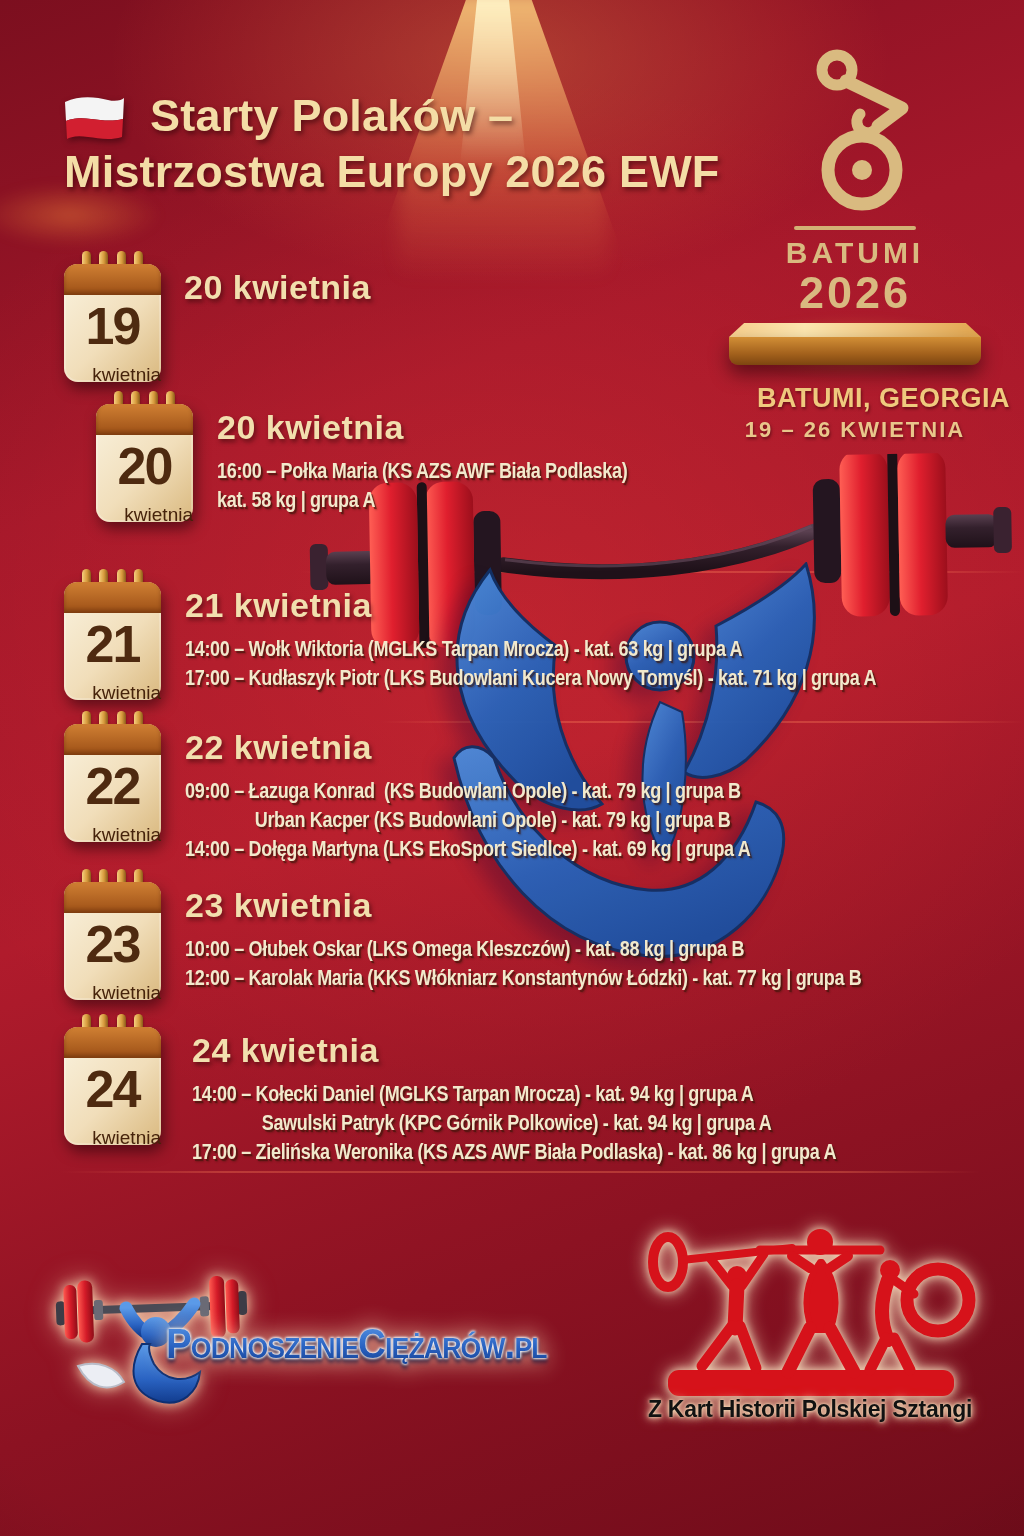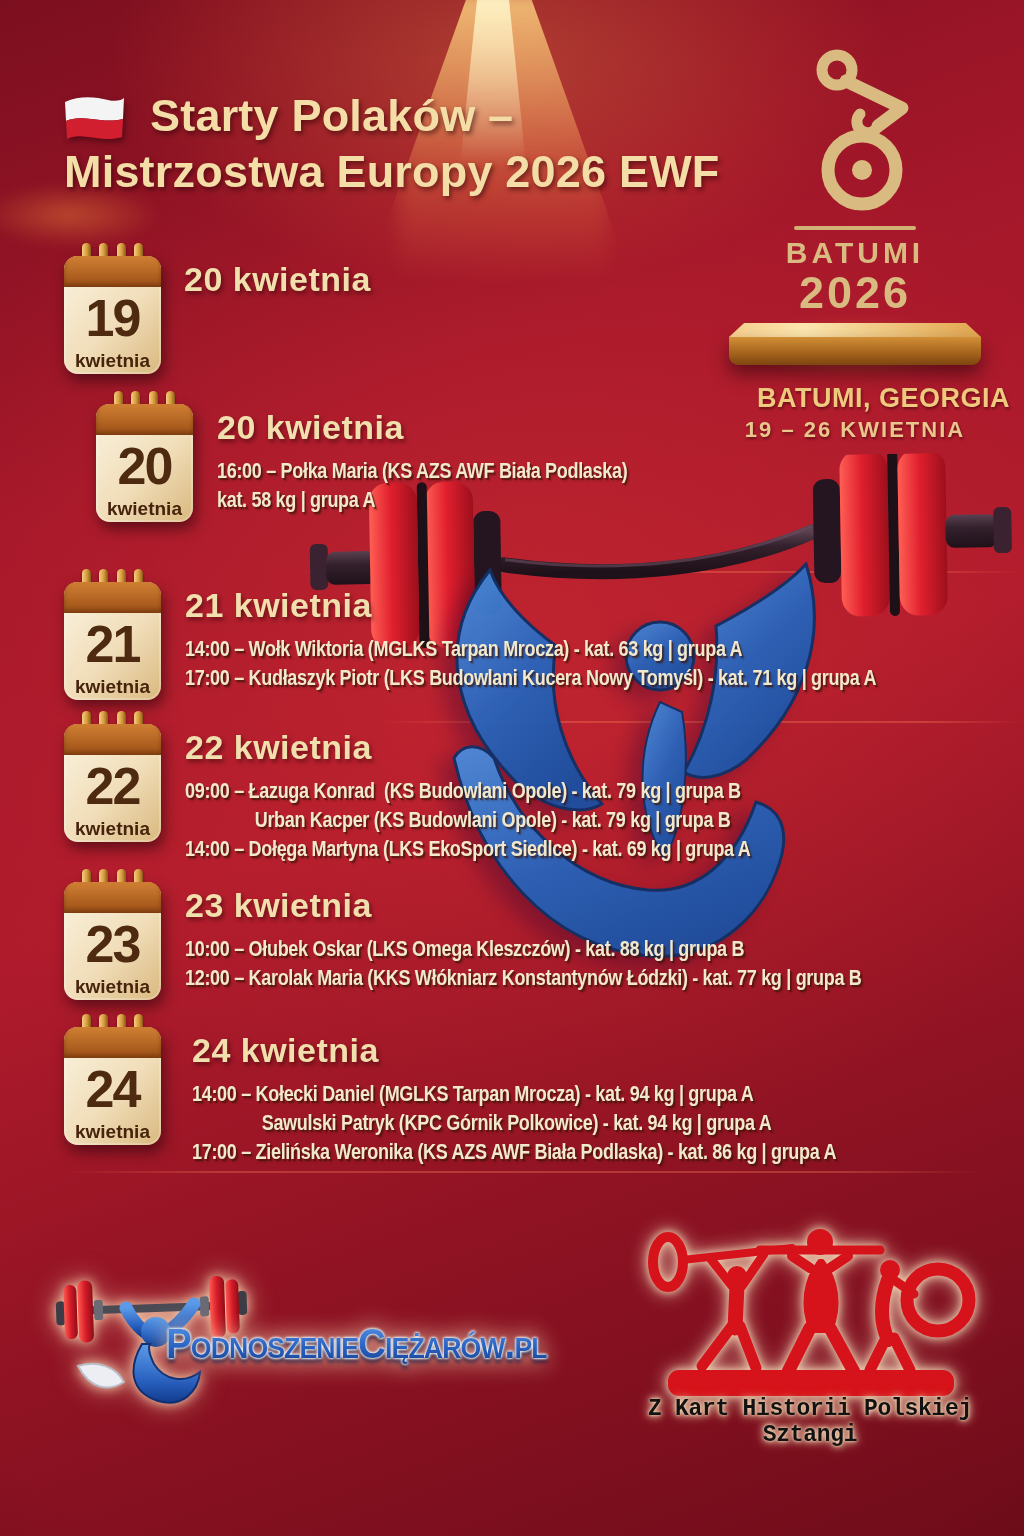--- a/index.html
+++ b/index.html
@@ -48,41 +48,41 @@
   .calendar{position:relative;width:97px;height:118px;flex:0 0 auto;border-radius:14px;
     background:linear-gradient(135deg,#faf3e0 0%,#f1debA 55%,#d9b87e 100%);
     box-shadow:3px 7px 14px rgba(20,0,5,0.5), inset 0 0 0 2px rgba(255,255,255,0.22);}
   .cal-top{position:absolute;top:0;left:0;right:0;height:31px;border-radius:13px 13px 0 0;
     background:linear-gradient(180deg,#d08033,#9c4f16);box-shadow:inset 0 -3px 4px rgba(60,20,0,0.35);}
   .cal-pins{position:absolute;top:-13px;left:10px;right:10px;display:flex;justify-content:space-evenly;}
   .cal-pins i{width:9px;height:30px;border-radius:5px;
     background:linear-gradient(90deg,#f6cf7e,#d79a3c 55%,#8a5a18);box-shadow:0 2px 3px rgba(40,0,5,0.45);}
   .cal-day{position:relative;margin-top:36px;text-align:center;font-size:52px;font-weight:700;
     line-height:1;letter-spacing:-2px;color:#4e2a10;}
-  .cal-month{position:relative;text-align:center;font-size:19px;font-weight:700;color:#46230b;margin-top:6px;}
+  .cal-month{position:relative;text-align:right;font-size:19px;font-weight:400;color:#46230b;margin-top:12px;}
   .day-content{padding-top:4px;}
   .day-heading{margin:0;font-size:34px;font-weight:700;color:#f2dfae;letter-spacing:0.5px;
     text-shadow:2px 3px 4px rgba(40,5,5,0.5);line-height:38px;}
   .day-lines{margin-top:10px;}
   .day-line{margin:0;white-space:pre;font-size:22px;font-weight:700;color:#f2e9cc;letter-spacing:-0.4px;
     line-height:29px;transform:scaleX(0.82);transform-origin:0 50%;
     text-shadow:2px 2px 0 rgba(58,22,10,0.55),3px 3px 2px rgba(58,22,10,0.35);}
   .day-line.indent{padding-left:85px;}
   
   .site-logo{position:absolute;left:42px;top:1268px;width:610px;height:150px;}
   .site-logo svg{position:absolute;left:0;top:0;}
   .site-text{position:absolute;left:124px;top:52px;font-weight:700;font-variant:small-caps;
     font-size:42px;letter-spacing:-1px;transform:scaleX(0.92);transform-origin:0 50%;
     background:linear-gradient(180deg,#5b9ae8 0%,#2a63c2 55%,#123c8e 100%);
     -webkit-background-clip:text;background-clip:text;color:transparent;
     filter:drop-shadow(0 0 1.5px #ffffff) drop-shadow(0 0 1px #ffffff) drop-shadow(0 3px 2px rgba(8,20,60,0.75)) drop-shadow(0 0 12px rgba(255,225,185,0.8));}
   .history-logo{position:absolute;left:642px;top:1210px;width:336px;height:230px;}
   .history-caption{position:absolute;left:0;right:0;top:186px;text-align:center;
     font-size:23px;font-weight:700;color:#121212;letter-spacing:-0.3px;
-    text-shadow:0 0 3px rgba(250,222,185,1),0 0 6px rgba(250,222,185,0.95),0 0 10px rgba(250,222,185,0.8),0 0 14px rgba(250,222,185,0.6);font-family:Liberation Mono, monospace;}
+    text-shadow:0 0 3px rgba(250,222,185,1),0 0 6px rgba(250,222,185,0.95),0 0 10px rgba(250,222,185,0.8),0 0 14px rgba(250,222,185,0.6);}
   
   .barbell{position:absolute;left:298px;top:458px;transform:rotate(-1deg);}
   .blue-figure{position:absolute;left:398px;top:562px;opacity:0.97;filter:drop-shadow(-14px 10px 10px rgba(30,0,50,0.30));}
 </style>
 </head>
 <body>
 
 <div class="poster">
 
   <div class="beam"></div>
@@ -166,21 +166,21 @@
     <div class="podium">
       <div class="glow"></div>
         <div class="topf"></div>
         <div class="front"></div>
     </div>
     <div class="ev-loc">BATUMI, GEORGIA</div>
     <div class="ev-dates">19 – 26 KWIETNIA</div>
   </div>
 
   <div id="schedule">
-    <section class="day-block" style="top: 256px; gap: 23px;">
+    <section class="day-block" style="top: 264px; gap: 23px;">
       <div class="calendar">
         <div class="cal-pins">
             <i></i>
             <i></i>
             <i></i>
             <i></i>
           </div>
         <div class="cal-top"></div>
         <div class="cal-day">19</div>
         <div class="cal-month">kwietnia</div>

